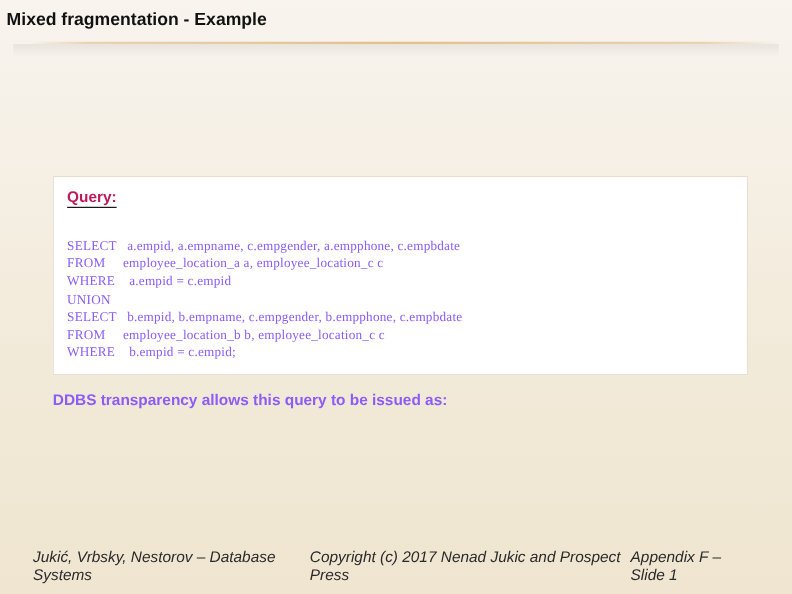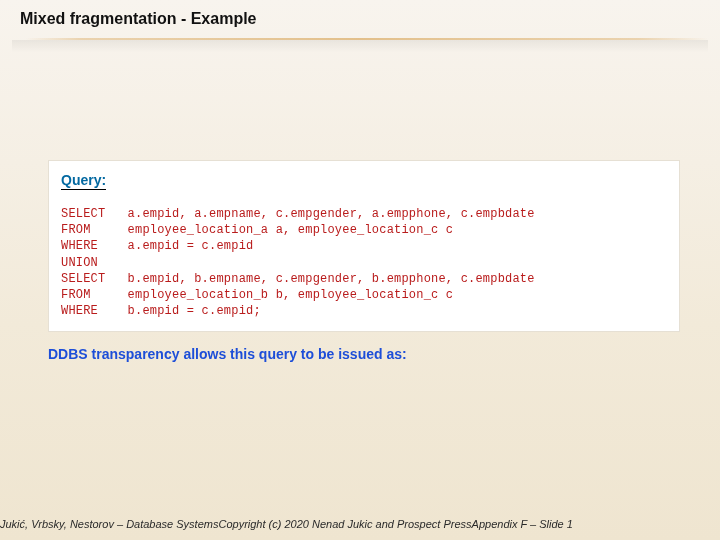--- a/index.html
+++ b/index.html
@@ -3,21 +3,21 @@
 <meta charset="utf-8">
 <style>
   * { margin: 0; padding: 0; box-sizing: border-box; }
   html, body { width: 720px; height: 540px; overflow: hidden; }
   body {
     font-family: Arial, Helvetica, sans-serif;
     background: linear-gradient(180deg, #f8f4ee 0%, #f5efe4 30%, #f2ead9 60%, #efe5d0 100%);
     position: relative;
   }
   .title-bar {
-    padding: 10px 14px 6px 20px;
+    padding: 10px 14px 6px 6px;
   }
   .title {
     font-size: 16px;
     font-weight: bold;
     color: #111;
   }
   .underline {
     margin: 4px 12px 0 12px;
     height: 2px;
     background: linear-gradient(90deg, rgba(210,150,60,0.0) 0%, rgba(210,150,60,0.0) 2%, rgba(210,150,60,0.35) 10%, rgba(210,150,60,0.55) 50%, rgba(210,150,60,0.35) 90%, rgba(210,150,60,0.0) 100%);
@@ -34,47 +34,47 @@
   }
   .card {
     background: #ffffff;
     border: 1px solid #e6e0d4;
     padding: 10px 12px 12px 12px;
     margin-bottom: 6px;
   }
   .query-label {
     font-size: 14px;
     font-weight: bold;
-    margin-bottom: 16px;
-    color: #0369a1;
+    margin-bottom: 26px;
+    color: #be185d;
     border-bottom: 1px solid #000;
     display: inline-block;
     padding-bottom: 1px;
   }
   pre.sql {
-    font-family: Liberation Mono, monospace;
+    font-family: Liberation Serif, serif;
     font-size: 12px;
     line-height: 1.35;
     white-space: pre;
-    color: #b91c1c;
+    color: #8b5cf6;
     letter-spacing: 0.2px;
   }
   .notice {
     font-size: 14px;
     font-weight: bold;
-    color: #1d4ed8;
+    color: #8b5cf6;
     padding: 8px 0 21px 0;
   }
   .footer {
     position: absolute;
     left: 0; right: 0; bottom: 10px;
     display: flex;
     justify-content: flex-start;
-    padding: 0 0;
-    font-size: 11px;
+    padding: 0 30px;
+    font-size: 14px;
     font-style: italic;
     color: #2a2a2a;
   }
   .footer .mid { font-style: italic; }
 </style>
 </head>
 <body>
 
 <div class="title-bar">
   <div class="title">Mixed fragmentation - Example</div>
@@ -95,15 +95,15 @@
 WHERE    b.empid = c.empid;</pre>
   </div>
 
   <div class="notice">DDBS transparency allows this query to be issued as:</div>
 
 
 </div>
 
 <div class="footer">
   <div>Jukić, Vrbsky, Nestorov – Database Systems</div>
-  <div class="mid">Copyright (c) 2020 Nenad Jukic and Prospect Press</div>
+  <div class="mid">Copyright (c) 2017 Nenad Jukic and Prospect Press</div>
   <div>Appendix F – Slide 1</div>
 </div>
 
 </body></html>

